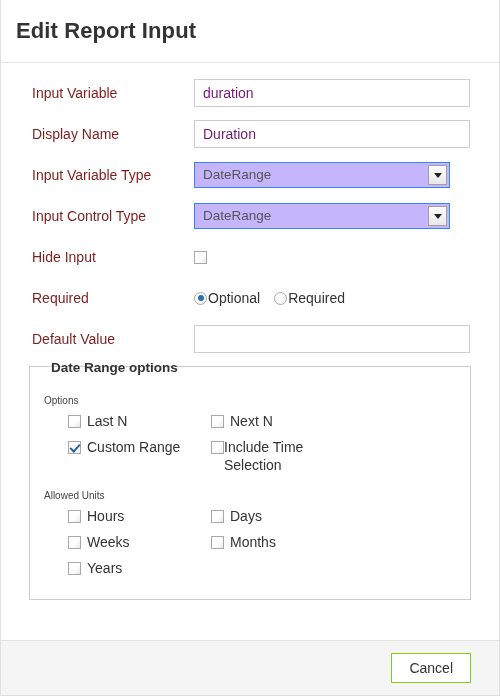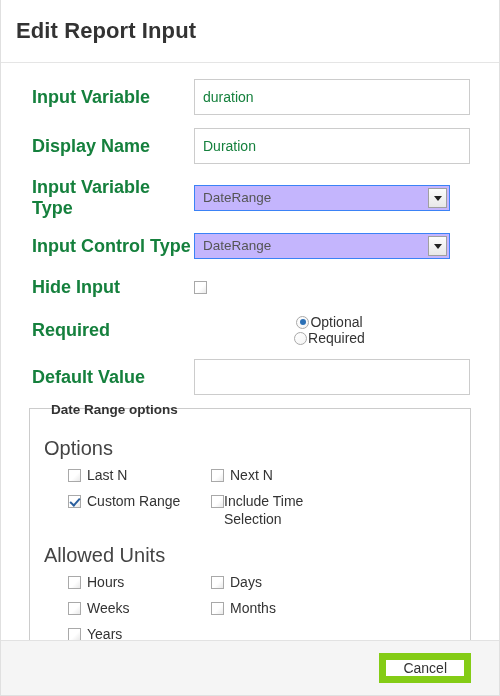--- a/index.html
+++ b/index.html
@@ -49,37 +49,37 @@
     display: flex;
     align-items: center;
     margin-bottom: 13px;
     min-height: 28px;
   }
   .form-label {
     width: 173px;
     flex: 0 0 173px;
     padding-left: 11px;
     box-sizing: border-box;
-    font-size: 18px;
-    font-weight: bold;
-    color: #15803d;
+    font-size: 14px;
+    font-weight: normal;
+    color: #7f1d1d;
   }
   .form-control-area {
     flex: 1 1 auto;
   }
 
   input.txt {
     width: 276px;
-    height: 36px;
+    height: 28px;
     box-sizing: border-box;
     border: 1px solid #cccccc;
     background: #ffffff;
     font-family: "Liberation Sans", sans-serif;
     font-size: 14px;
-    color: #15803d;
+    color: #701a75;
     padding: 0 8px;
     outline: none;
   }
 
   
   .select-wrap {
     position: relative;
     width: 256px;
     height: 26px;
     box-sizing: border-box;
@@ -152,21 +152,21 @@
     content: "";
     position: absolute;
     left: 2.5px;
     top: 2.5px;
     width: 6px;
     height: 6px;
     border-radius: 50%;
     background: #2a6fb5;
   }
 
-  .radio-group { display: flex; align-items: center; flex-direction: column; }
+  .radio-group { display: flex; align-items: center; }
   .radio-item {
     display: inline-flex;
     align-items: center;
     font-size: 14px;
     color: #333333;
     margin-right: 14px;
     cursor: default;
   }
   .radio-item .rb { margin-right: 1px; }
 
@@ -183,21 +183,21 @@
     color: #333333;
     padding: 0 5px;
     margin-left: 2px;
     transform: translateY(-19px);
     display: inline-block;
     background: #ffffff;
     height: 0;
     line-height: 0;
   }
   .group-title {
-    font-size: 20px;
+    font-size: 10px;
     color: #444444;
     margin: 0 0 6px 0;
   }
   .cb-grid {
     display: flex;
     flex-wrap: wrap;
     margin-left: 24px;
   }
   .cb-cell {
     width: 143px;
@@ -233,21 +233,21 @@
     font-family: "Liberation Sans", sans-serif;
     font-size: 14px;
     height: 30px;
     padding: 0 17px;
     box-sizing: border-box;
     cursor: default;
     outline: none;
   }
   .btn-default {
     background: #ffffff;
-    border: 7px solid #84cc16;
+    border: 1px solid #84cc16;
     color: #333333;
     margin-right: 8px;
   }
   .btn-primary {
     background: #337ab7;
     border: 1px solid #2e6da4;
     color: #ffffff;
   }
 </style>
 </head>

